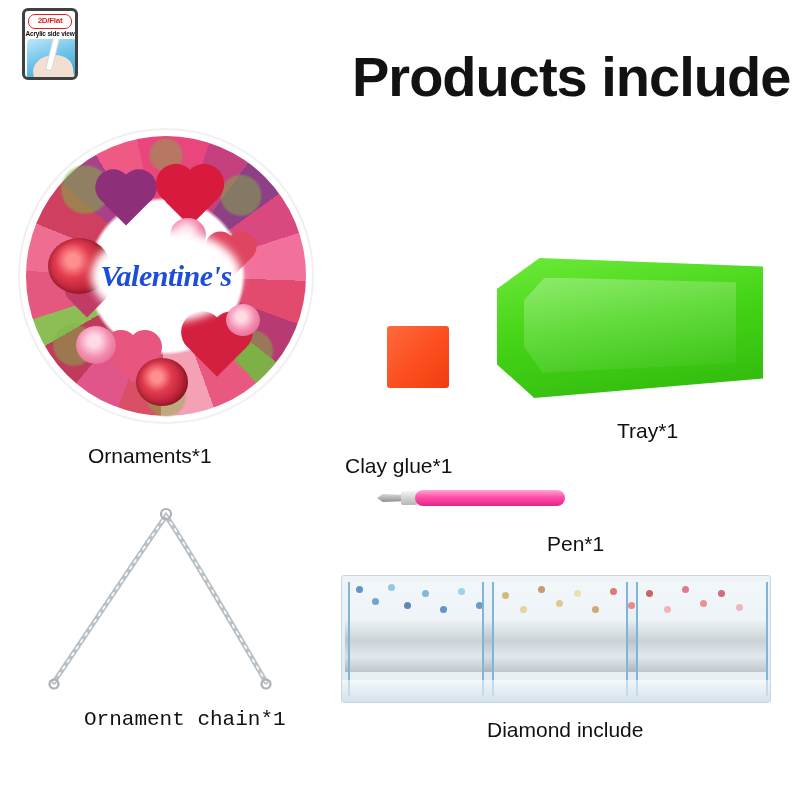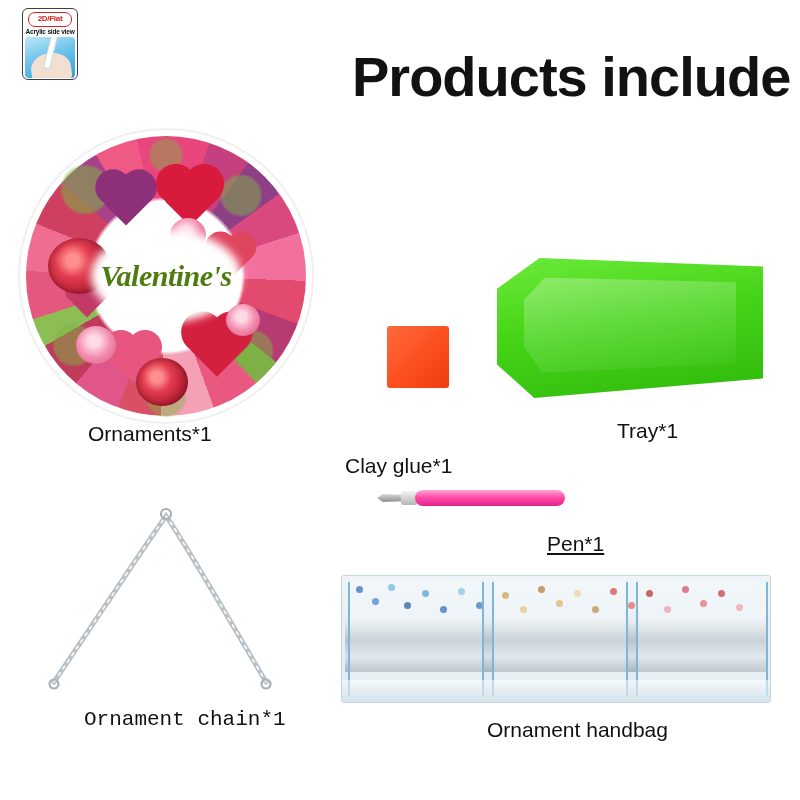--- a/index.html
+++ b/index.html
@@ -16,21 +16,21 @@
     color: #111111;
   }
 
   
   .badge {
     position: absolute;
     left: 22px;
     top: 8px;
     width: 56px;
     height: 72px;
-    border: 1px solid #404040;
+    border: 3px solid #404040;
     border-radius: 6px;
     background: #ffffff;
     overflow: hidden;
     box-sizing: border-box;
   }
   .badge-title {
     margin: 3px auto 0;
     width: 42px;
     height: 13px;
     border: 1.4px solid #e02020;
@@ -193,21 +193,21 @@
   .vt-happy {
     font-size: 15px;
     font-weight: bold;
     color: #c2185b;
     letter-spacing: 2.5px;
     font-family: "Liberation Sans", sans-serif;
   }
   .vt-val {
     font-size: 30px;
     font-weight: bold;
-    color: #4d7c0f;
+    color: #1d4ed8;
     font-family: "Liberation Serif", serif;
     font-style: italic;
     line-height: 30px;
     letter-spacing: -0.5px;
   }
   .vt-day {
     font-size: 15px;
     font-weight: bold;
     color: #c2185b;
     letter-spacing: 3px;
@@ -371,37 +371,37 @@
   <div class="rose" style="left:116px;top:228px;width:52px;height:48px;"></div>
   <div class="bloom" style="left:150px;top:88px;width:36px;height:34px;"></div>
   <div class="bloom" style="left:56px;top:196px;width:40px;height:38px;"></div>
   <div class="bloom" style="left:206px;top:174px;width:34px;height:32px;"></div>
 
   <div class="disc-center"></div>
   <div class="valentine-text">
     <div class="vt-val">Valentine's</div>
   </div>
 </div>
-<div class="caption" style="left:88px;top:422px;">Ornaments*1</div>
+<div class="caption" style="left:88px;top:444px;">Ornaments*1</div>
 
 <div class="clay-glue"></div>
 <div class="caption" style="left:345px;top:419px;margin-top:35px;">Clay glue*1</div>
 
 <div class="tray">
   <div class="tray-body"></div>
   <div class="tray-inner"></div>
 </div>
 <div class="caption" style="left:617px;top:419px;">Tray*1</div>
 
 <div class="pen">
   <div class="pen-tip"></div>
   <div class="pen-ferrule"></div>
   <div class="pen-body"></div>
 </div>
-<div class="caption" style="left:547px;top:532px;text-decoration:underline;">Pen*1</div>
+<div class="caption" style="left:547px;top:532px;">Pen*1</div>
 
 <div class="chain-wrap">
   <svg width="240" height="200" viewBox="0 0 240 200">
     <path d="M14 188 C 60 120, 110 44, 126 22 C 142 44, 186 120, 226 188" fill="none" stroke="#b9c0c6" stroke-width="5" stroke-linecap="round"></path>
     <path d="M14 188 C 60 120, 110 44, 126 22 C 142 44, 186 120, 226 188" fill="none" stroke="#ffffff" stroke-width="1.6" stroke-dasharray="3 5" stroke-linecap="round"></path>
     <circle cx="14" cy="190" r="4.5" fill="none" stroke="#a9b0b6" stroke-width="2.2"></circle>
     <circle cx="226" cy="190" r="4.5" fill="none" stroke="#a9b0b6" stroke-width="2.2"></circle>
     <circle cx="126" cy="20" r="5" fill="none" stroke="#a9b0b6" stroke-width="2.2"></circle>
   </svg>
 </div>
@@ -431,13 +431,13 @@
     <div class="gem" style="left:358px;top:24px;background:#e0706f;"></div>
     <div class="gem" style="left:376px;top:14px;background:#c33a4f;"></div>
     <div class="gem" style="left:394px;top:28px;background:#eaa0ad;"></div>
   </div>
   <div class="bag-foil"></div>
   <div class="bag-strip" style="left:6px;width:132px;"></div>
   <div class="bag-strip" style="left:150px;width:132px;"></div>
   <div class="bag-strip" style="left:294px;width:128px;"></div>
   <div class="bag-bottom"></div>
 </div>
-<div class="caption" style="left:487px;top:718px;">Ornament handbag</div>
+<div class="caption" style="left:487px;top:718px;">Diamond include</div>
 
 </body></html>

